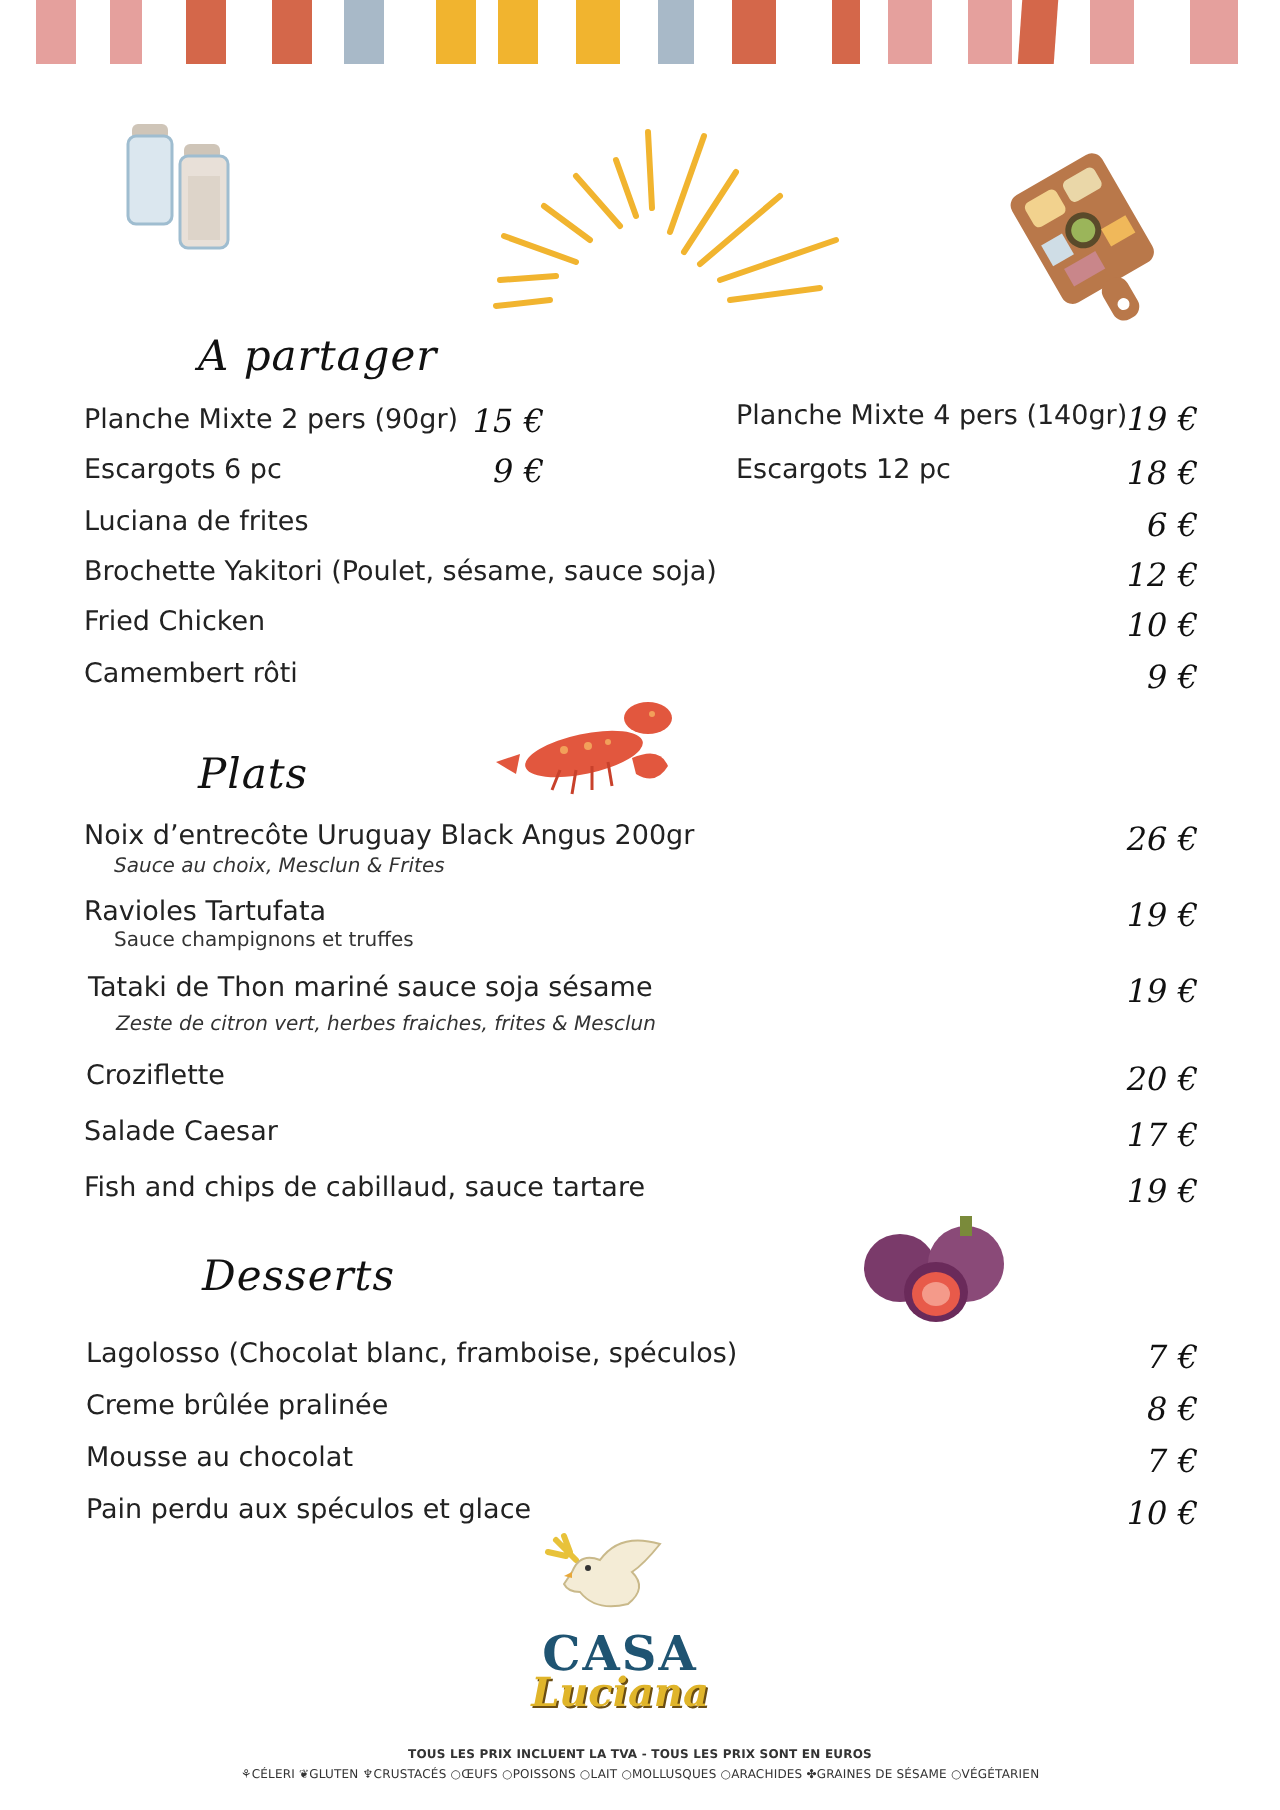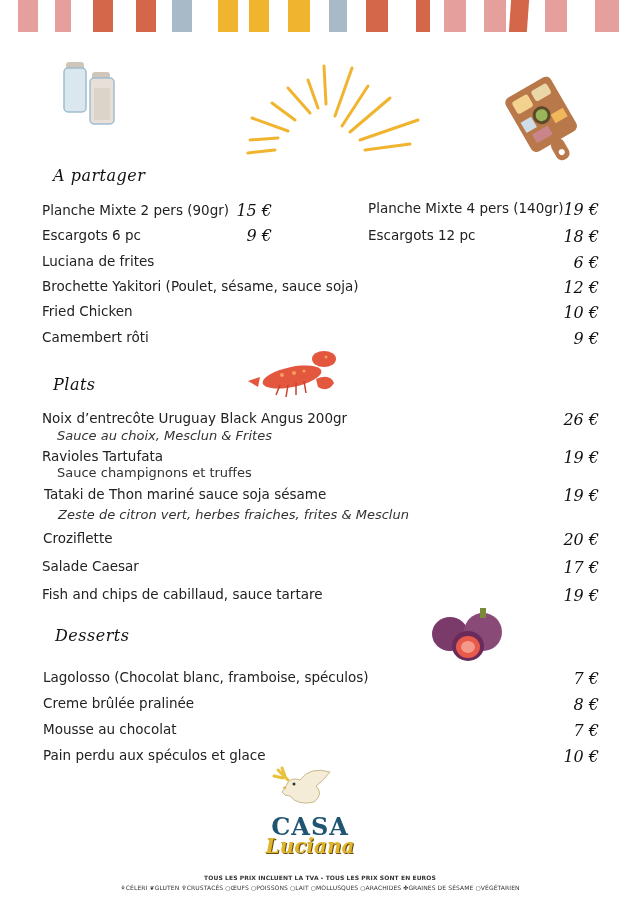--- a/index.html
+++ b/index.html
@@ -2,23 +2,23 @@
 <html><head>
 <meta charset="utf-8">
 <style>
   html, body { margin:0; padding:0; }
   body { width:640px; height:905px; background:#ffffff; position:relative; overflow:hidden;
          font-family:"DejaVu Sans", sans-serif; color:#222; }
   .stripes { position:absolute; top:0; left:0; width:640px; height:32px; }
   .stripe { position:absolute; top:0; height:32px; }
   .abs { position:absolute; }
   .section-title { position:absolute; font-family:"DejaVu Serif", serif; font-style:italic;
-                   font-size:16px; color:#111; letter-spacing:0.5px; }
+                   font-size:21px; color:#111; letter-spacing:0.5px;margin-left:46px; }
   .item { position:absolute; font-size:13.5px; color:#222; white-space:nowrap; }
-  .sub { position:absolute; font-size:13px; color:#333; white-space:nowrap; }
+  .sub { position:absolute; font-size:10px; color:#333; white-space:nowrap; }
   .sub.it { font-style:italic; }
   .price { position:absolute; font-family:"DejaVu Serif", serif; font-style:italic;
            font-size:16px; color:#111; white-space:nowrap; text-align:right; width:60px; }
   .footer-line { position:absolute; left:0; width:640px; text-align:center; font-size:6px;
                  font-weight:bold; color:#333; letter-spacing:0.1px; }
   .logo-casa { position:absolute; left:0; width:620px; text-align:center; font-family:"DejaVu Serif", serif;
                font-weight:bold; font-size:24px; color:#1f5472; letter-spacing:1px; }
   .logo-luciana { position:absolute; left:0; width:620px; text-align:center; font-family:"DejaVu Serif", serif;
                   font-style:italic; font-weight:bold; font-size:20px; color:#e0b52a;
                   text-shadow:1px 1px 0 #6a4d12; }

